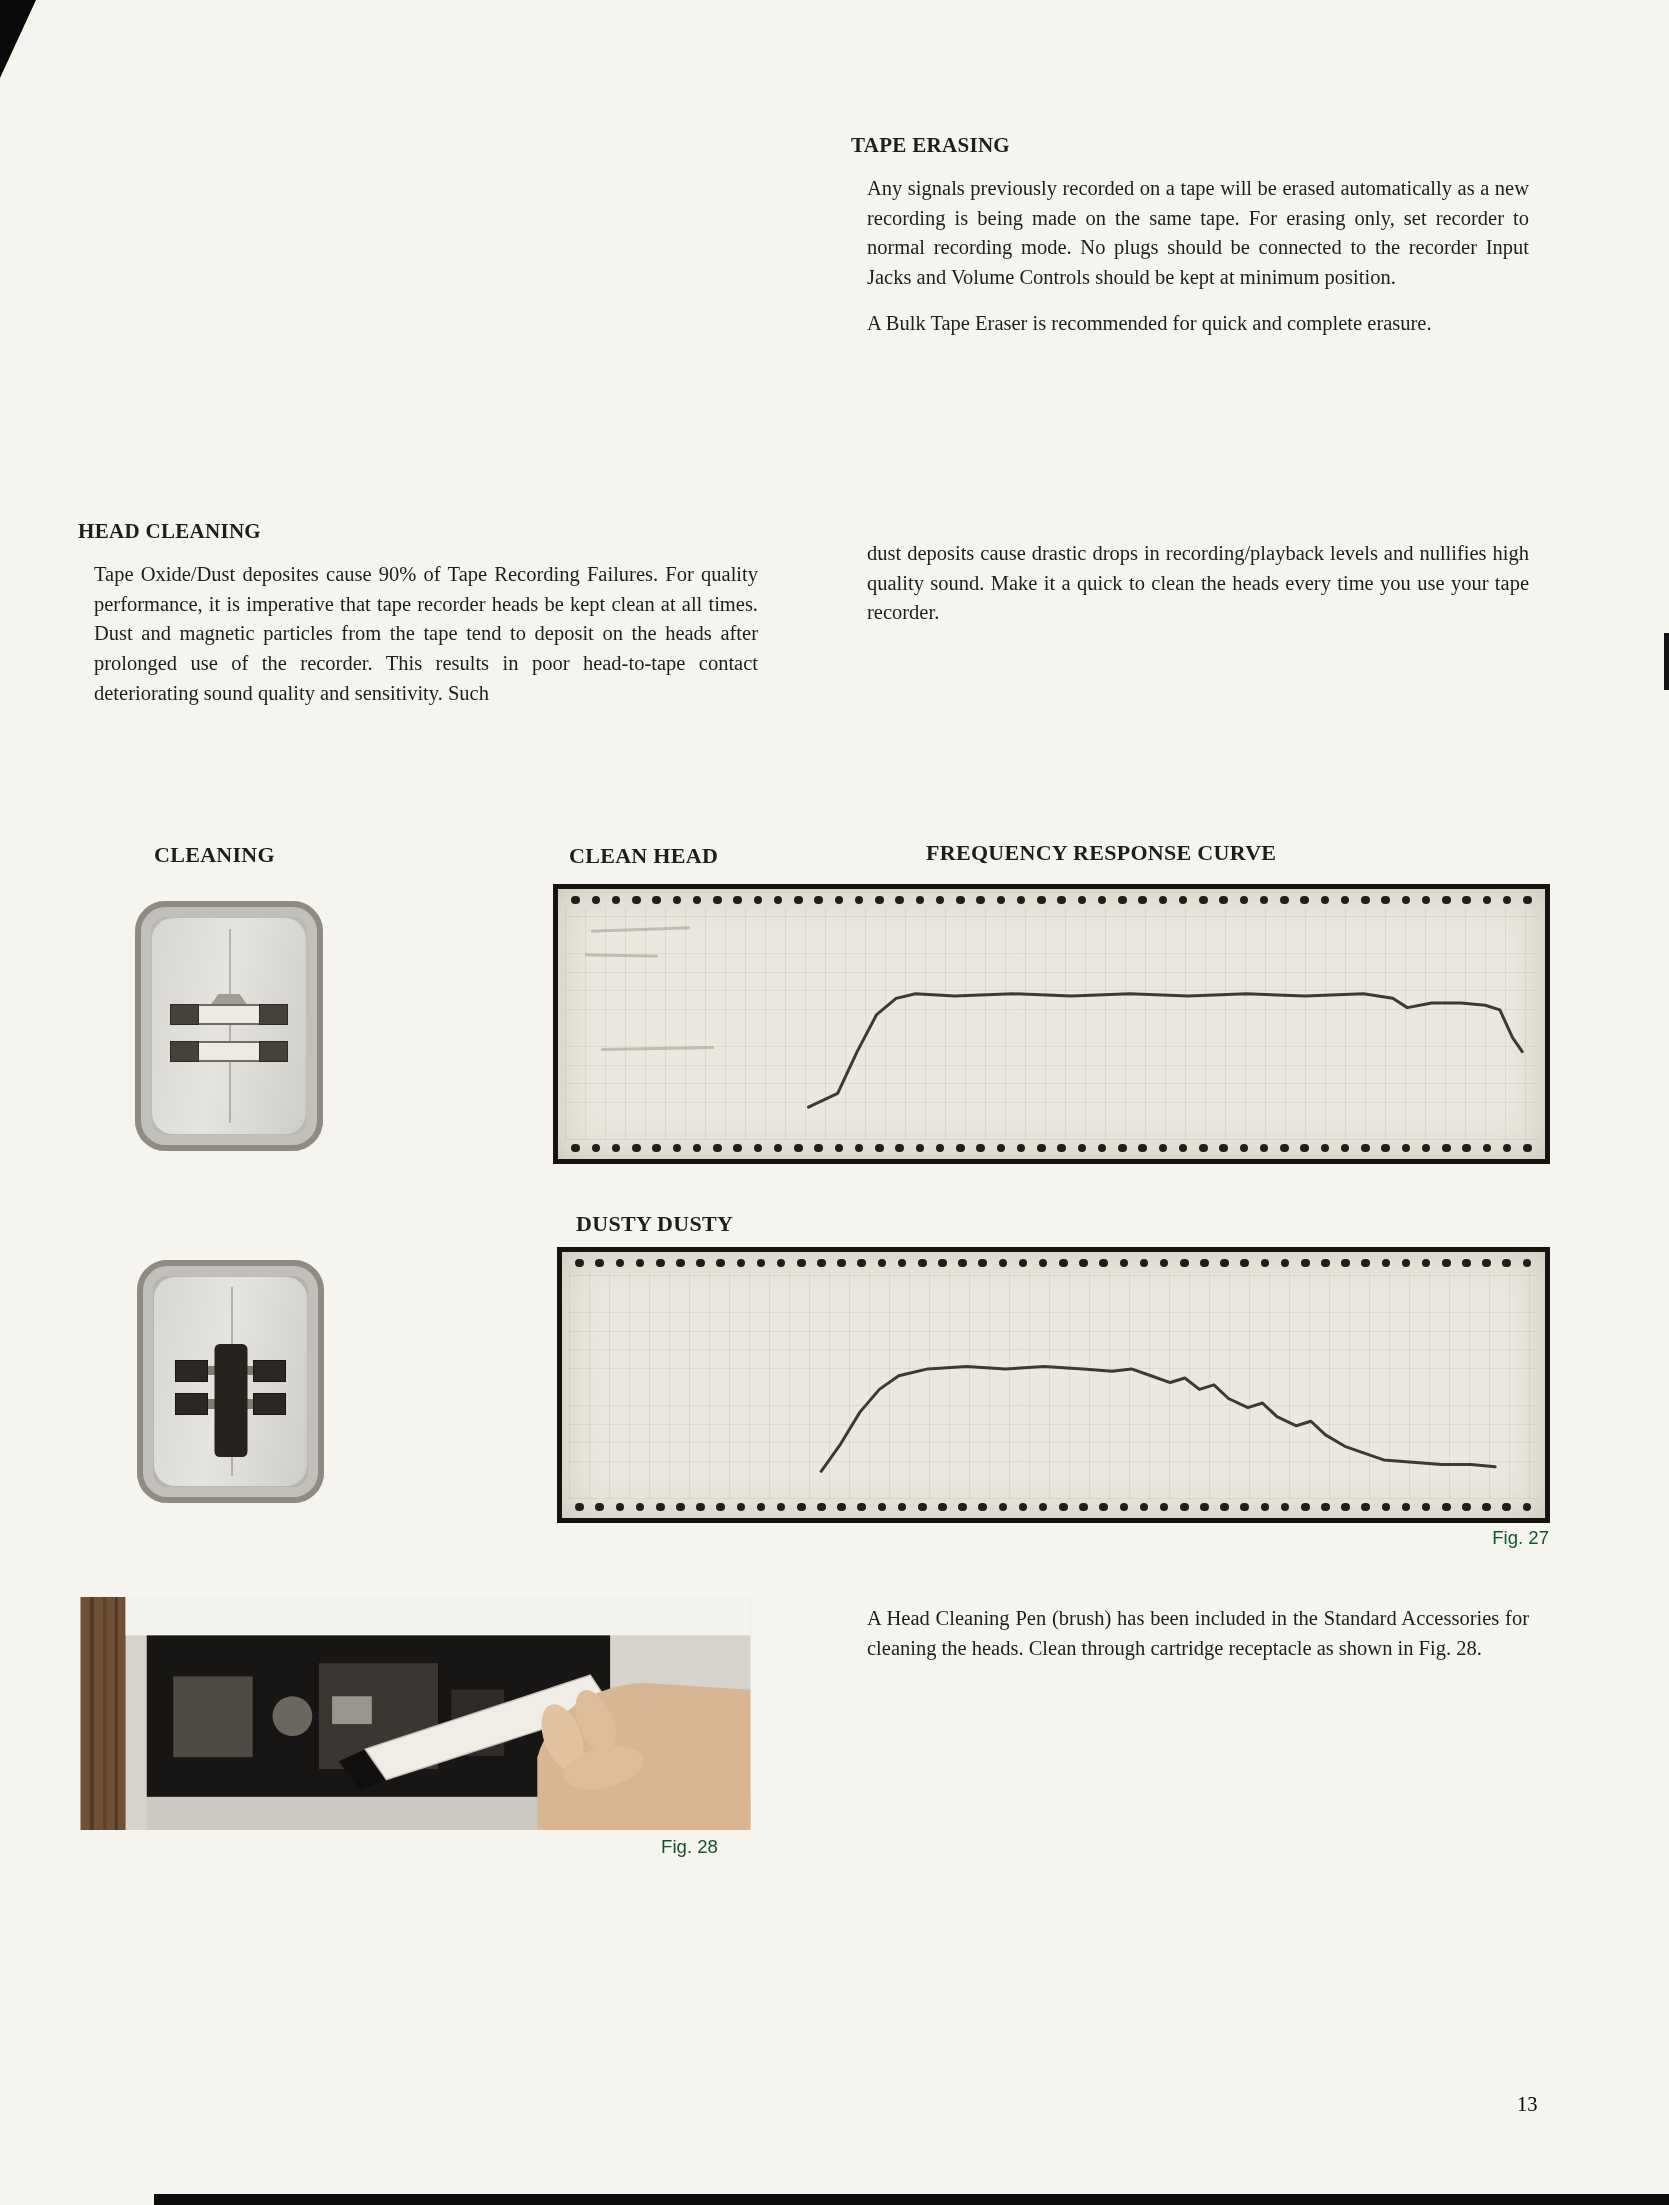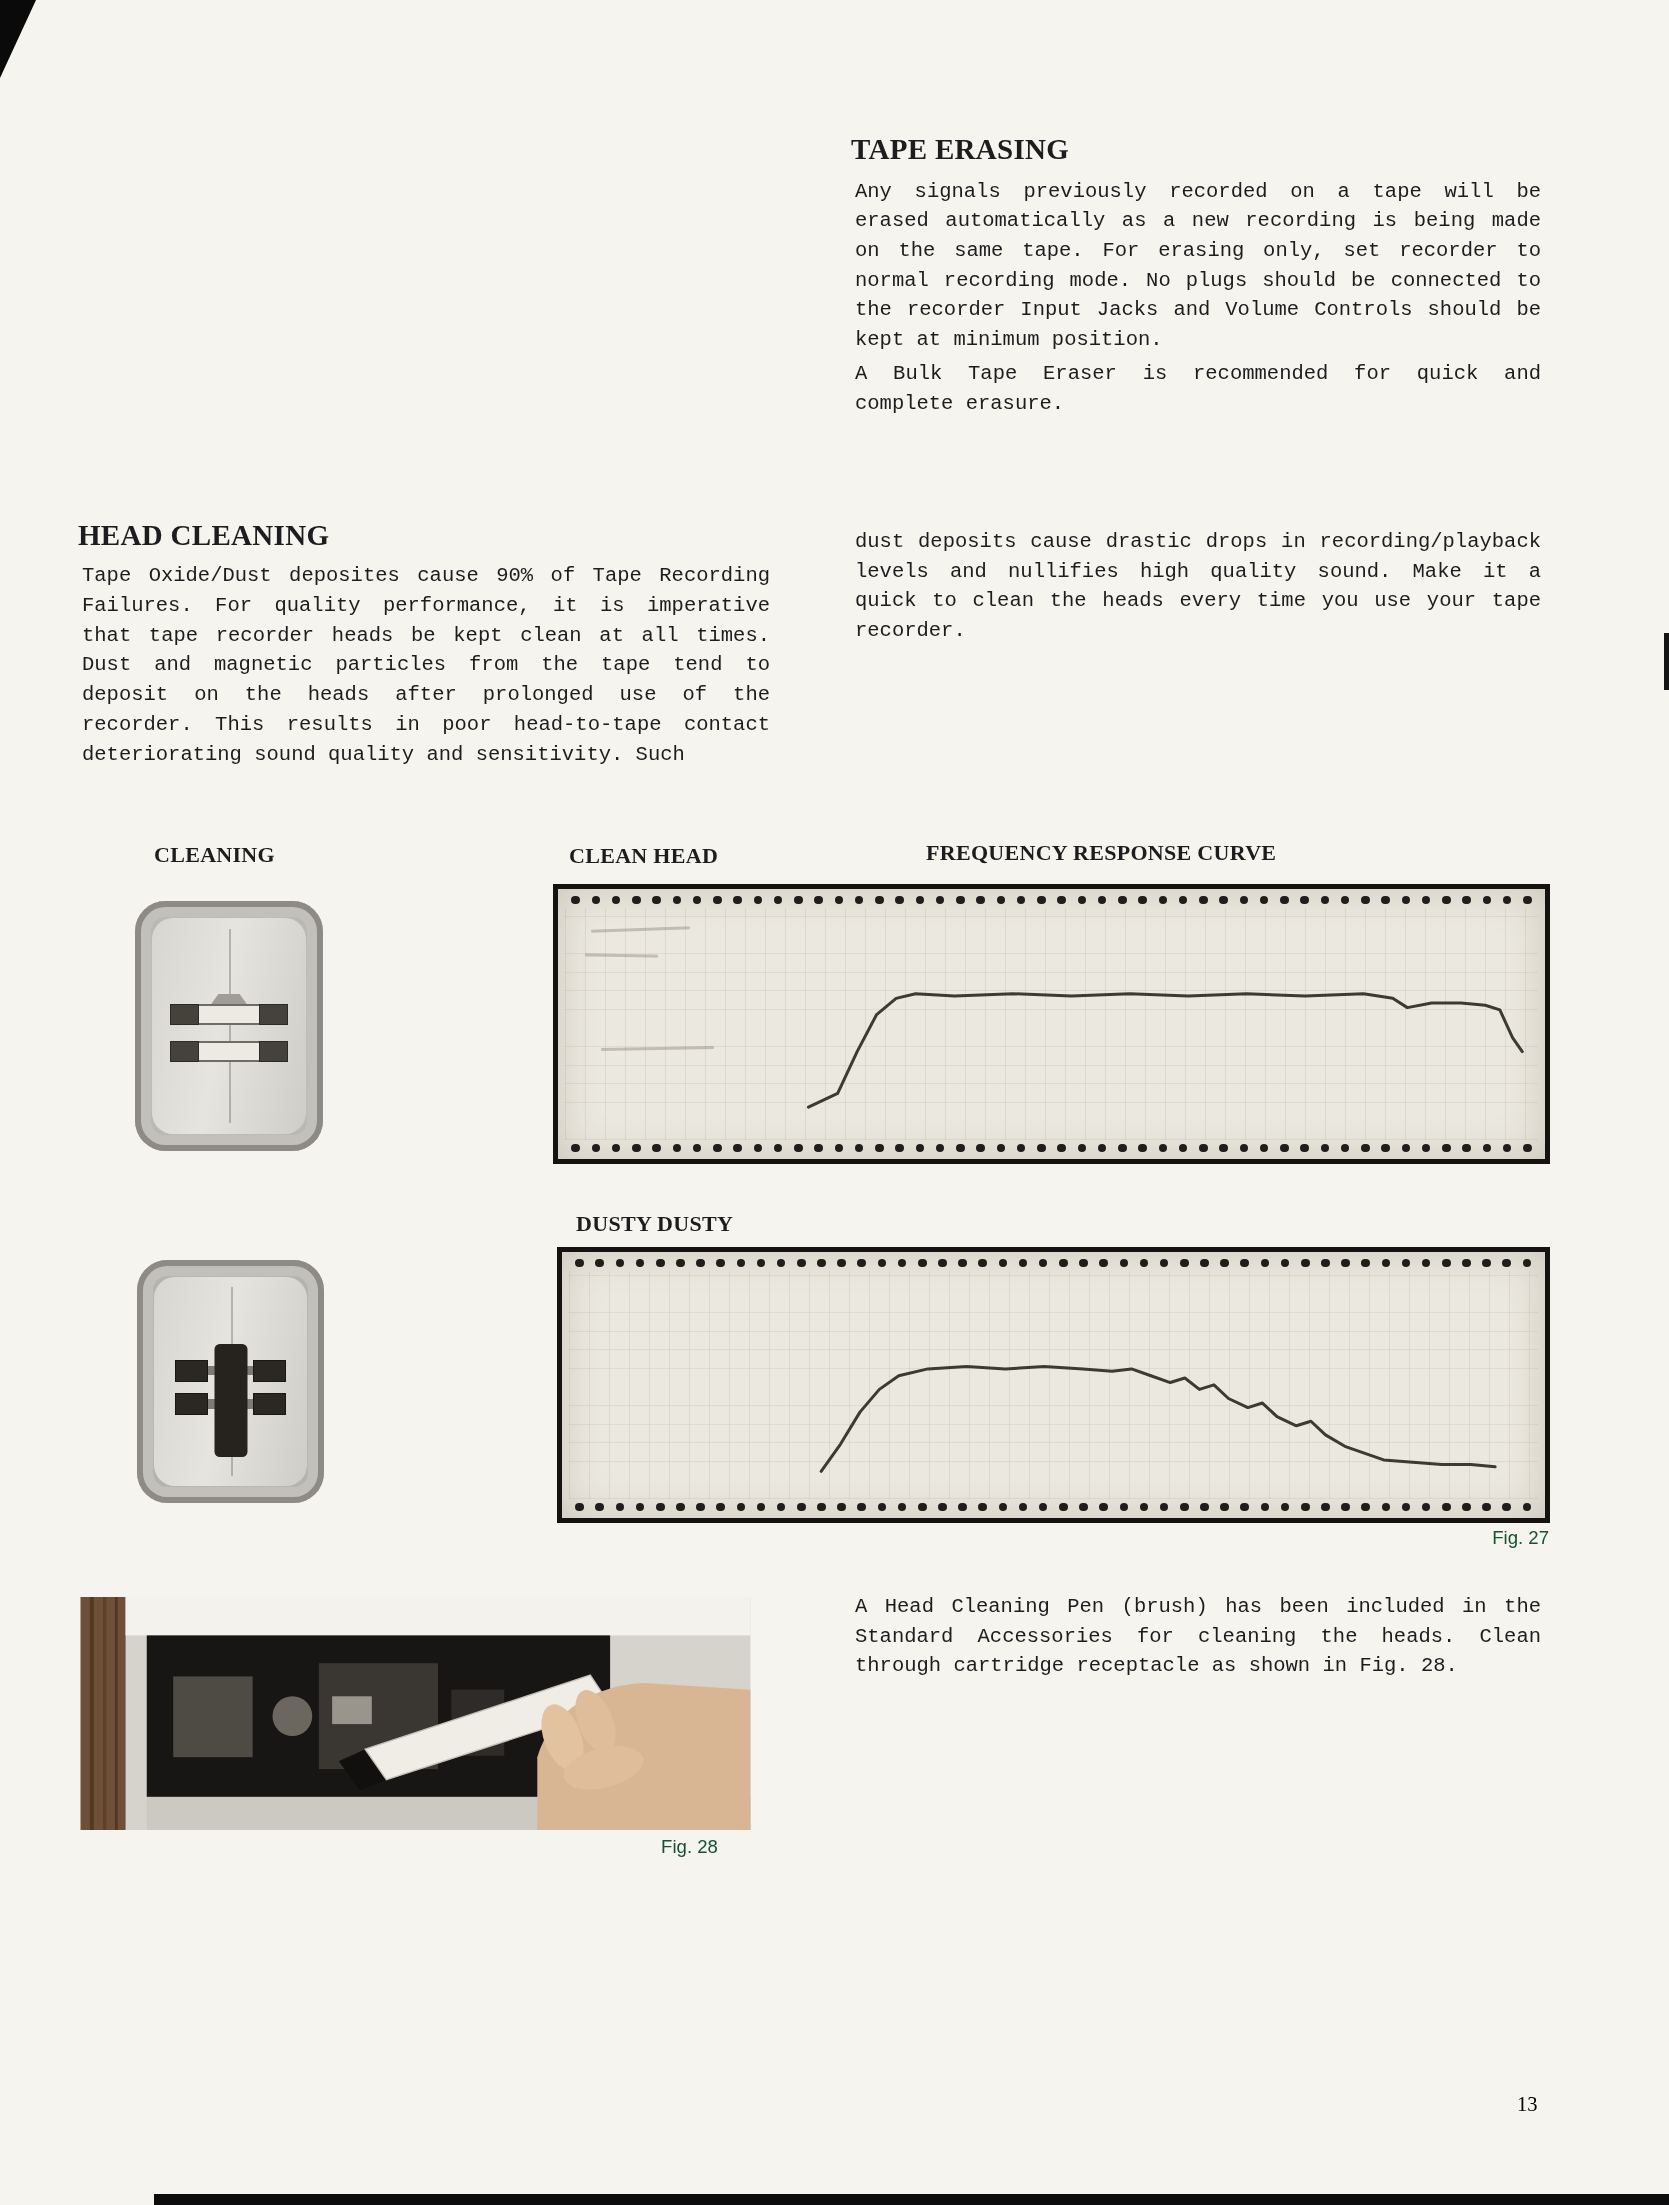--- a/index.html
+++ b/index.html
@@ -5,23 +5,23 @@
   html,body{margin:0;padding:0;background:#dcdcda;}
   .page{
     position:relative;
     width:1670px;height:2205px;
     background:#f5f4ef;
     overflow:hidden;
     font-family:"Liberation Serif","DejaVu Serif",serif;
     color:#1d1d1f;
   }
   .abs{position:absolute;}
-  .sec-head{font-weight:bold;font-size:29px;letter-spacing:0.3px;}
+  .sec-head{font-weight:bold;font-size:21px;letter-spacing:0.3px;}
   .body-text{font-size:20.5px;line-height:1.45;text-align:justify;}
-  .body-text p{margin:4px;font-family:Liberation Mono, monospace;}
+  .body-text p{margin:16px;}
   .fig-label{font-weight:bold;font-size:22px;letter-spacing:0.3px;}
   .caption{font-family:"Liberation Sans","DejaVu Sans",sans-serif;font-size:18.6px;color:#14532d;}
   .page-num{font-size:20.5px;color:#000000;}
 
   
   .strip{
     position:absolute;
     box-sizing:border-box;
     background:#ebe8df;
     border:5.3px solid #15130f;

